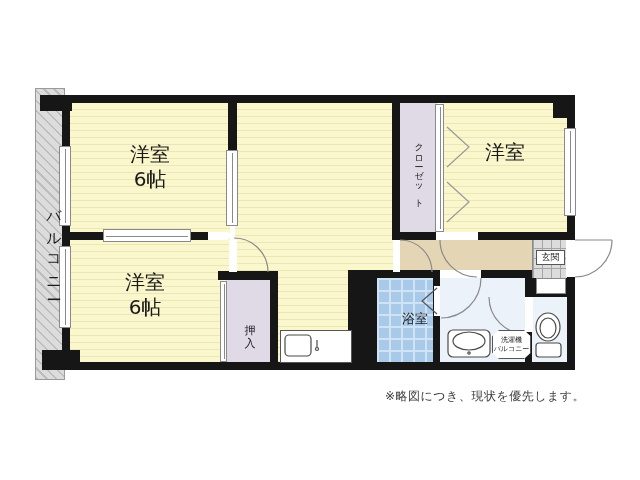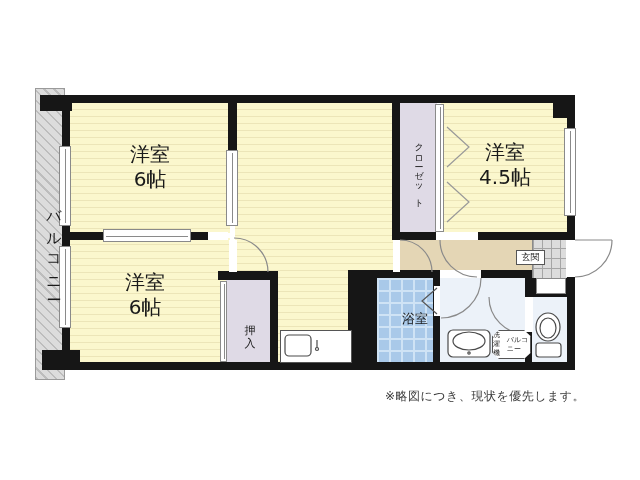--- a/index.html
+++ b/index.html
@@ -27,21 +27,21 @@
   .win-v::after{content:"";position:absolute;top:2px;bottom:2px;left:50%;width:1px;background:#8a8a8a;}
   .win-h::after{content:"";position:absolute;left:2px;right:2px;top:50%;height:1px;background:#8a8a8a;}
   .gap{position:absolute;background:#fff;}
   .lbl{position:absolute;text-align:center;line-height:1.25;white-space:nowrap;}
   .vtext{writing-mode:vertical-rl;text-orientation:upright;white-space:nowrap;}
   .counter{position:absolute;background:#fff;border:1px solid #555;}
   .step{position:absolute;background:#fff;border:1px solid #8a8a8a;}
   .tagbox{position:absolute;background:#fff;border:1px solid #555;display:flex;
           align-items:center;justify-content:center;}
   .laundry{clip-path:polygon(18% 0,82% 0,100% 22%,100% 78%,82% 100%,18% 100%,0 78%,0 22%);
-           flex-direction:row;line-height:1.25;}
+           flex-direction:column;line-height:1.25;}
   svg{position:absolute;left:0;top:0;pointer-events:none;}
   .note{position:absolute;color:#3a3a3a;letter-spacing:.5px;}
 </style>
 </head>
 <body>
 
 <div id="canvas">
 
   <div class="abs balcony" style="left:35px;top:88px;width:30px;height:292px;"></div>
 
@@ -130,35 +130,34 @@
   <div class="lbl" style="left:80px;top:142px;width:140px;font-size:20px;">
     <div>洋室</div>
     <div>6帖</div>
   </div>
 
   <div class="lbl" style="left:249px;top:193px;width:130px;font-size:21px;">
   </div>
 
   <div class="lbl" style="left:443px;top:140px;width:124px;font-size:20px;">
     <div>洋室</div>
-    <div>4.5帖</div>
   </div>
 
   <div class="lbl" style="left:75px;top:270px;width:140px;font-size:20px;">
     <div>洋室</div>
     <div>6帖</div>
   </div>
 
   <div class="lbl" style="left:377px;top:311px;width:76px;font-size:13px;">浴室</div>
 
   <div class="lbl vtext" style="left:241px;top:297px;width:15px;height:62px;font-size:11px;letter-spacing:12px;">押入</div>
 
   <div class="lbl vtext" style="left:410px;top:122px;width:14px;height:98px;font-size:9px;letter-spacing:3px;">クローゼット</div>
 
-  <div class="tagbox" style="left:516px;top:250px;width:27px;height:13px;font-size:9px;">玄関</div>
+  <div class="tagbox" style="left:536px;top:250px;width:27px;height:13px;font-size:9px;">玄関</div>
 
   <div class="tagbox laundry" style="left:492px;top:330px;width:37px;height:27px;font-size:7px;">
     <div>洗濯機</div>
     <div>バルコニー</div>
   </div>
 
   <div class="note" style="left:385px;top:388px;font-size:12px;">※略図につき、現状を優先します。</div>
 
 </div>
 

